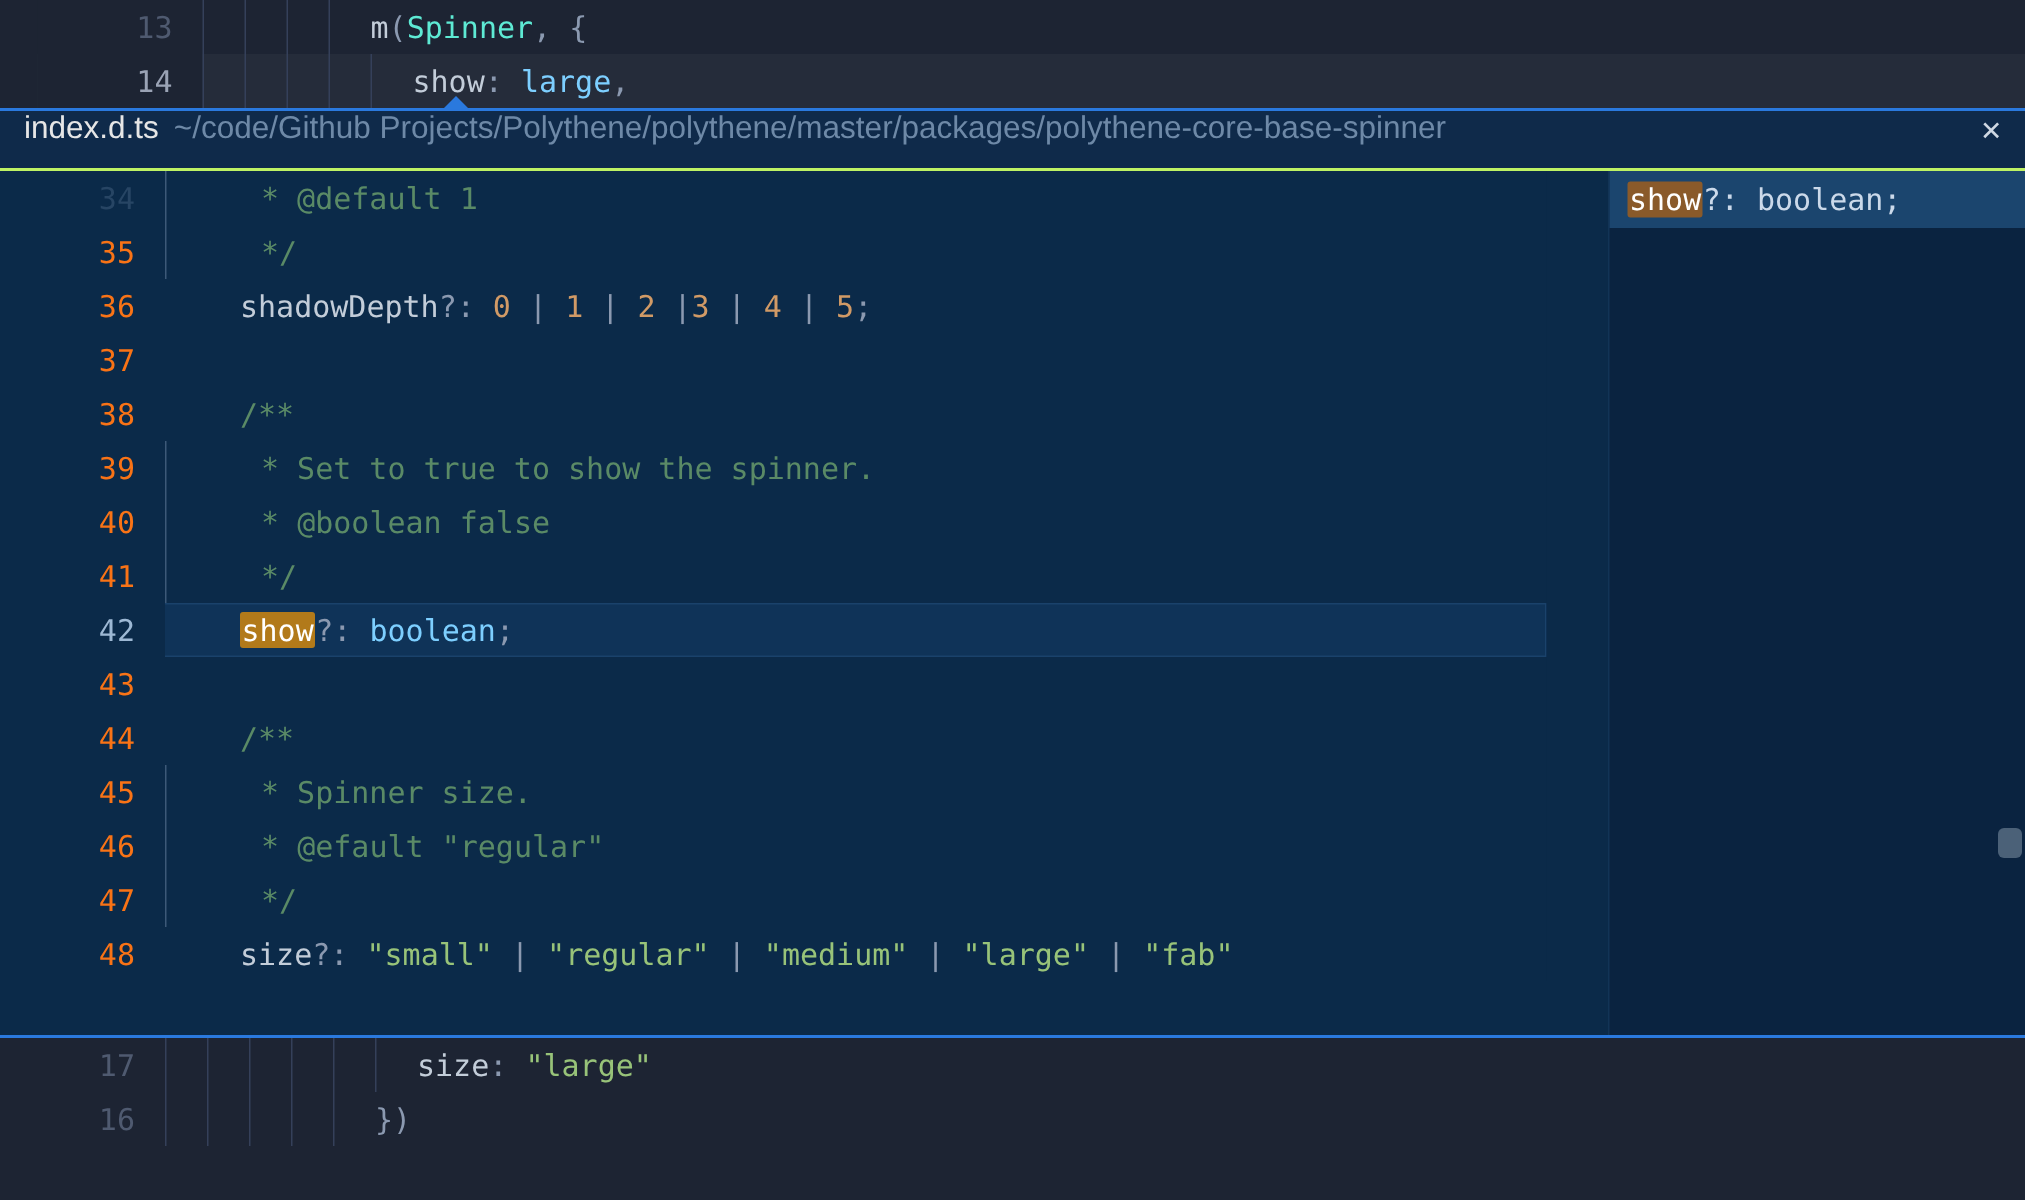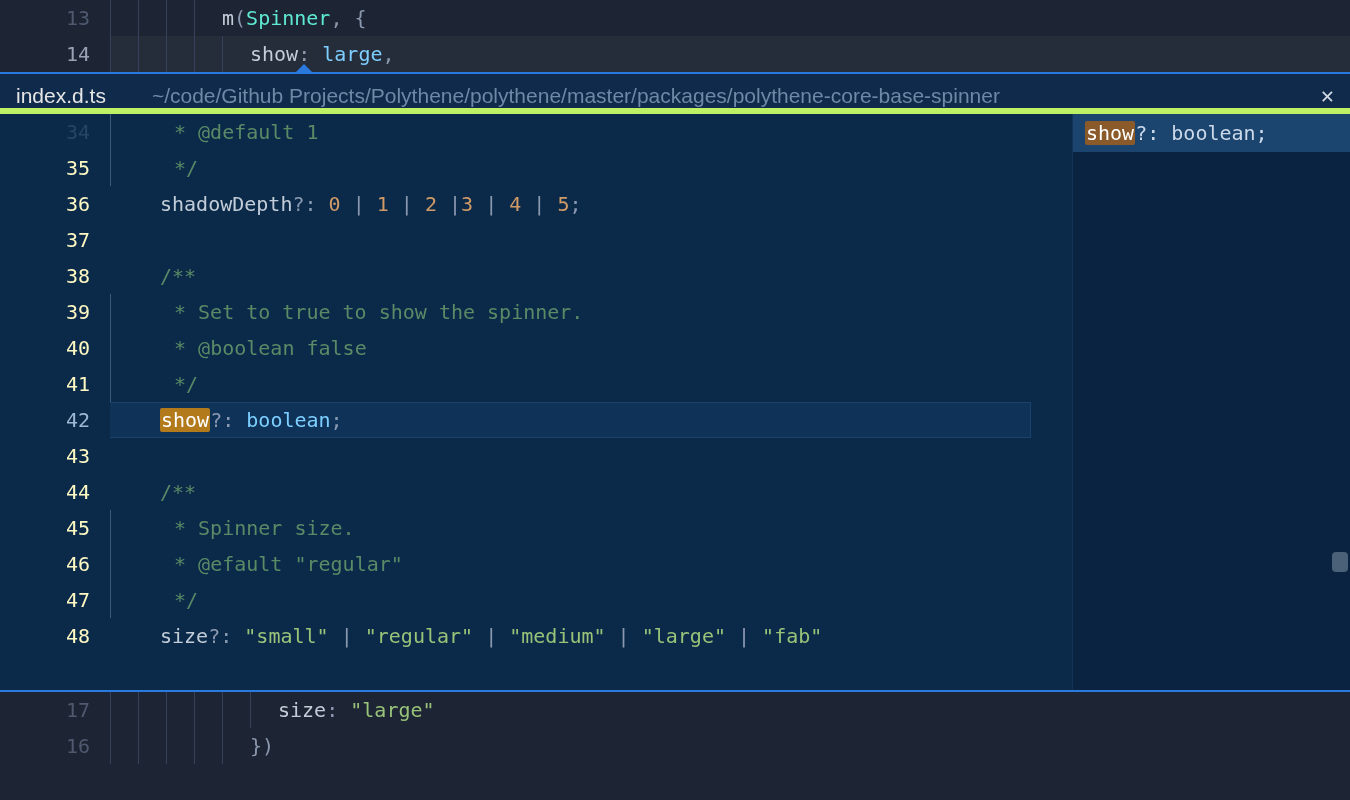--- a/index.html
+++ b/index.html
@@ -14,20 +14,21 @@
   }
   .editor {
     display: flex;
     flex-direction: column;
     height: 100%;
   }
   
   .top-pane {
     flex: 0 0 auto;
     background: #1d2433;
+    padding-left: 25px;
   }
   .top-pane .code-line.active { background: #252c3a; }
   .code-line {
     display: flex;
     align-items: center;
     height: 36px;
     line-height: 36px;
     white-space: pre;
   }
   .gutter {
@@ -64,26 +65,25 @@
     position: absolute;
     left: 295px;
     top: -8px;
     width: 0; height: 0;
     border-left: 9px solid transparent;
     border-right: 9px solid transparent;
     border-bottom: 9px solid #2a79de;
   }
   .peek-header {
     display: flex;
-    align-items: flex-end;
+    align-items: flex-start;
     height: 40px;
     background: #0f2a4a;
-    border-bottom: 6px solid #bef264;
+    border-bottom: 2px solid #bef264;
     padding: 0 16px;
-    gap: 36px;
   }
   .peek-filename {
     color: #e6e6e6;
     font-size: 21px;
     font-weight: 500;
     font-family: -apple-system, BlinkMacSystemFont, "Segoe UI", sans-serif;
   }
   .peek-filepath {
     color: #6e89a7;
     font-size: 21px;
@@ -108,21 +108,21 @@
   .peek-code {
     flex: 1 1 auto;
     overflow: hidden;
     position: relative;
   }
   .peek-code .code-line {
     background: #0b2a49;
   }
   .peek-code .gutter {
     background: #0b2a49;
-    color: #fef9c3;
+    color: #f97316;
     flex: 0 0 110px;
   }
   .peek-code .gutter.faded { color: #274564; }
   .peek-code .gutter.active { color: #9db8d4; }
   .code-line.current-peek {
     background: #0f3358;
     box-shadow: inset 0 0 0 1px #1a426b;
   }
   
   .peek-side {

